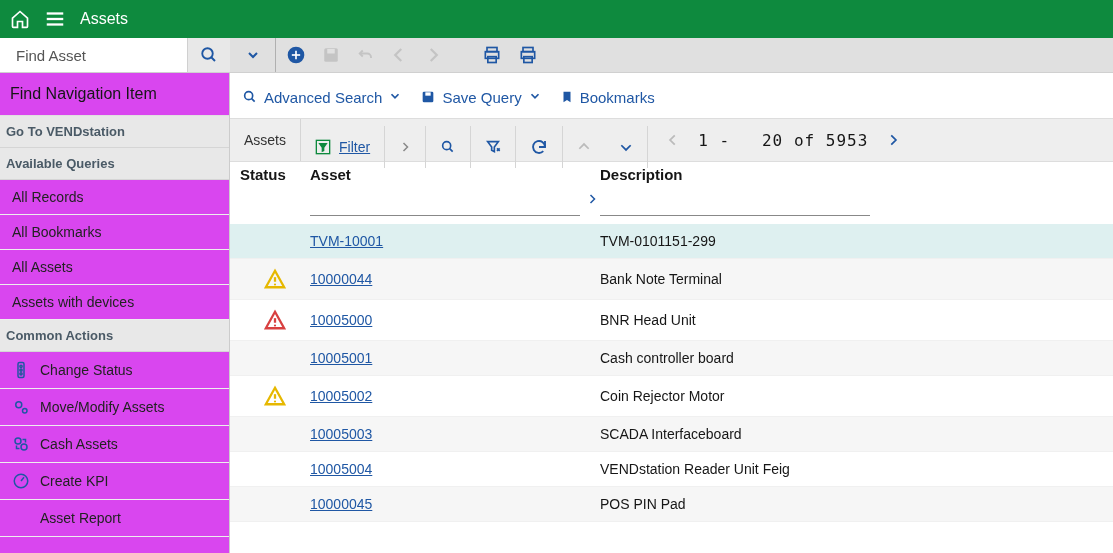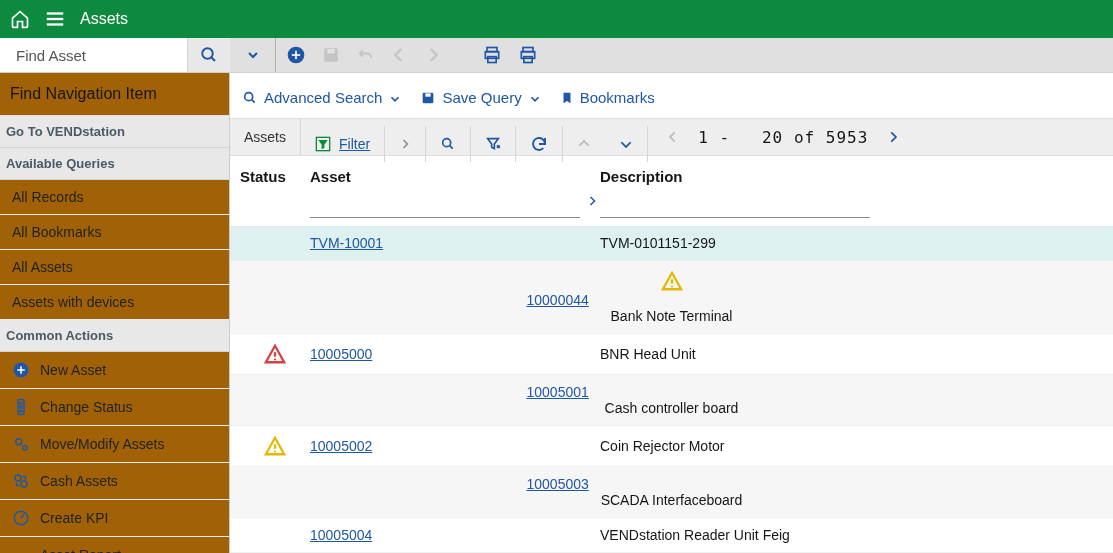--- a/index.html
+++ b/index.html
@@ -11,54 +11,54 @@
     
     .second-row { display: flex; height: 35px; background: #e0e0e0; border-bottom: 1px solid #d0d0d0; }
     .find-asset-box { width: 188px; background: #fff; display: flex; align-items: center; padding: 0 16px; color: #555; font-size: 15px; border-right: 1px solid #d0d0d0; }
     .search-btn { width: 42px; display: flex; align-items: center; justify-content: center; background: #e8e8e8; cursor: pointer; }
     .dropdown-btn { width: 46px; display: flex; align-items: center; justify-content: center; cursor: pointer; border-right: 1px solid #b0b0b0; }
     .toolbar { flex: 1; display: flex; align-items: center; padding: 0 8px; gap: 12px; }
     .toolbar-icon { display: flex; align-items: center; justify-content: center; cursor: pointer; padding: 2px; }
 
     .main-area { display: flex; height: calc(553px - 73px); }
     
-    .sidebar { width: 230px; border-right: 1px solid #ccc; overflow-y: auto; background: #a16207; }
+    .sidebar { width: 230px; border-right: 1px solid #ccc; overflow-y: auto; background: #d946ef; }
     .sidebar-find { padding: 12px 10px; font-size: 16px; border-bottom: 1px solid #e0e0e0; }
     .sidebar-section { background: #e8e8e8; padding: 8px 6px; font-size: 13px; font-weight: bold; color: #4a5a66; border-bottom: 1px solid #d5d5d5; }
     .sidebar-item { padding: 9px 12px; font-size: 14px; color: #222; border-bottom: 1px solid #eee; cursor: pointer; display: flex; align-items: center; gap: 10px; }
     .sidebar-item-icon { width: 18px; height: 18px; display: flex; align-items: center; justify-content: center; }
     
     .content { flex: 1; display: flex; flex-direction: column; overflow: hidden; }
     
     .query-bar { padding: 16px 12px 12px; display: flex; align-items: center; gap: 18px; }
-    .query-link { color: #1f57a4; display: flex; align-items: flex-end; gap: 6px; cursor: pointer; font-size: 15px; }
+    .query-link { color: #1f57a4; display: flex; align-items: flex-start; gap: 6px; cursor: pointer; font-size: 15px; }
     
     .filter-bar { background: #eeeeee; height: 44px; display: flex; align-items: center; border-top: 1px solid #ddd; border-bottom: 1px solid #ddd; }
     .filter-cell { padding: 0 14px; border-right: 1px solid #d5d5d5; height: 100%; display: flex; align-items: center; color: #333; }
     .filter-link { color: #1f57a4; text-decoration: underline; cursor: pointer; }
     .filter-icon-cell { padding: 0 14px; border-right: 1px solid #d5d5d5; height: 100%; display: flex; align-items: center; cursor: pointer; margin-top: 14px; }
     .pagination { display: flex; align-items: center; gap: 18px; padding: 0 18px; }
     .page-text { font-family: monospace; font-size: 16px; letter-spacing: 1px; }
     
-    .table-header { display: flex; padding: 12px 10px 8px; font-weight: bold; font-size: 15px; }
+    .table-header { display: flex; padding: 4px 10px 8px; font-weight: bold; font-size: 15px; }
     .col-status { width: 70px; }
     .col-asset { width: 290px; position: relative; }
     .col-desc { flex: 1; }
     
     .filter-inputs { display: flex; padding: 0 10px 8px; }
     .filter-input-wrap { position: relative; }
     .filter-input { border: none; border-bottom: 1px solid #888; padding: 4px 2px; font-size: 14px; outline: none; background: transparent; }
     .filter-input.asset { width: 270px; }
     .filter-input.desc { width: 270px; }
     .chevron-right-small { position: absolute; right: 2px; top: 2px; color: #1f57a4; }
     
     .table-rows { overflow-y: auto; }
     .table-row { display: flex; align-items: center; padding: 9px 10px; border-bottom: 1px solid #f0f0f0; justify-content: space-between; }
     .table-row.selected { background: #def0f0; }
-    .table-row.alt { background: #f6f6f6; flex-direction: column; }
+    .table-row.alt { background: #f6f6f6; }
     .asset-link { color: #1f57a4; text-decoration: underline; cursor: pointer; }
     .status-icon { width: 70px; display: flex; justify-content: center; }
     
     svg { display: block; }
   </style>
 </head>
 <body>
 
 <div class="topbar">
   <span class="topbar-icon">
@@ -152,30 +152,20 @@
     <div class="sidebar-item">
         <span>All Assets</span>
       </div>
     <div class="sidebar-item">
         <span>Assets with devices</span>
       </div>
     <div class="sidebar-section">Common Actions</div>
 
     <div class="sidebar-item">
       <span class="sidebar-item-icon">
-          <svg width="18" height="18" viewBox="0 0 24 24">
-            <circle cx="12" cy="12" r="10" fill="#1f57a4"></circle>
-            <line x1="12" y1="7" x2="12" y2="17" stroke="#fff" stroke-width="2"></line>
-            <line x1="7" y1="12" x2="17" y2="12" stroke="#fff" stroke-width="2"></line>
-          </svg>
-        </span>
-      <span>New Asset</span>
-    </div>
-    <div class="sidebar-item">
-      <span class="sidebar-item-icon">
           <svg width="18" height="18" viewBox="0 0 24 24" fill="none" stroke="#1f57a4" stroke-width="2">
             <rect x="8" y="2" width="8" height="20" rx="2"></rect>
             <circle cx="12" cy="7" r="1.5" fill="#d93"></circle>
             <circle cx="12" cy="12" r="1.5" fill="#4a4"></circle>
             <circle cx="12" cy="17" r="1.5" fill="#e44"></circle>
           </svg>
         </span>
       <span>Change Status</span>
     </div>
     <div class="sidebar-item">

